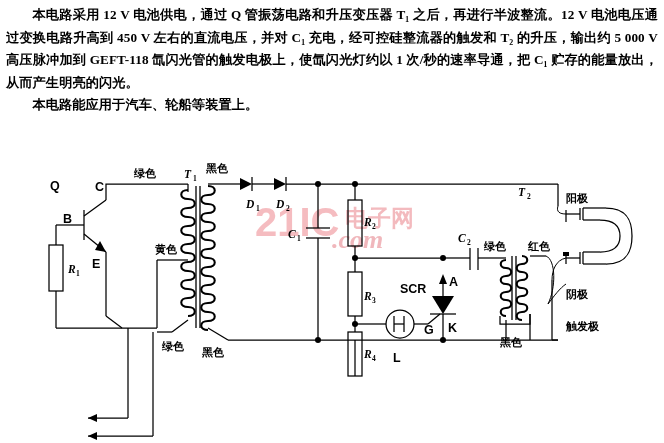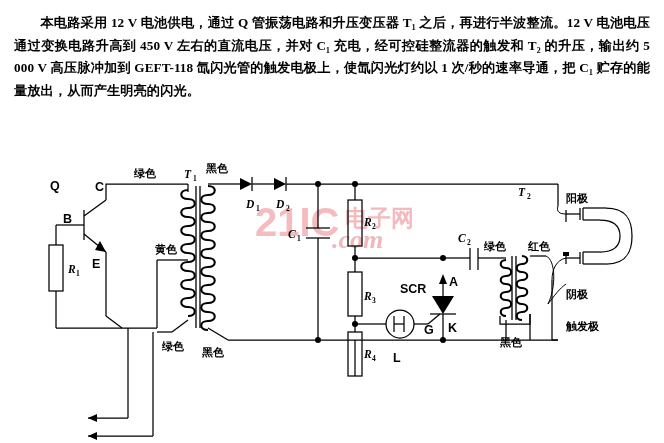--- a/index.html
+++ b/index.html
@@ -17,21 +17,21 @@
   .desc{
     position:absolute;
     left:6px; top:4px; width:652px;
     font-size:13.2px;
     line-height:22.5px;
     letter-spacing:0.1px;
     text-align:justify;
     font-weight:700;
     font-family:"Liberation Serif","DejaVu Serif",serif;
   }
-  .desc p{margin:8px;}
+  .desc p{margin:0;}
   .desc p.indent{text-indent:2em;}
 
   
   #diagram{
     position:absolute;
     left:0; top:128px;
     width:664px; height:315px;
   }
   svg{display:block;}
   .wire{stroke:#000;stroke-width:1.25;fill:none;}
@@ -69,20 +69,21 @@
     font-size:26px;font-style:italic;font-weight:700;fill:#f0b4b9;
   }
 </style>
 </head>
 <body>
 
 <div id="page">
 
   <div class="desc">
     <p class="indent">本电路采用 12 V 电池供电，通过 Q 管振荡电路和升压变压器 T₁ 之后，再进行半波整流。12 V 电池电压通过变换电路升高到 450 V 左右的直流电压，并对 C₁ 充电，经可控硅整流器的触发和 T₂ 的升压，输出约 5 000 V 高压脉冲加到 GEFT-118 氙闪光管的触发电极上，使氙闪光灯约以 1 次/秒的速率导通，把 C₁ 贮存的能量放出，从而产生明亮的闪光。</p>
+    <p class="indent">本电路能应用于汽车、轮船等装置上。</p>
   </div>
 
   <div id="diagram">
   <svg width="664" height="315" viewBox="0 0 664 315" xmlns="http://www.w3.org/2000/svg">
 
     <g opacity="0.95">
       <text class="wm1" x="255" y="108">21IC</text>
       <text class="wm2" x="345" y="98">电子网</text>
       <text class="wm3" x="332" y="120">.com</text>
     </g>

